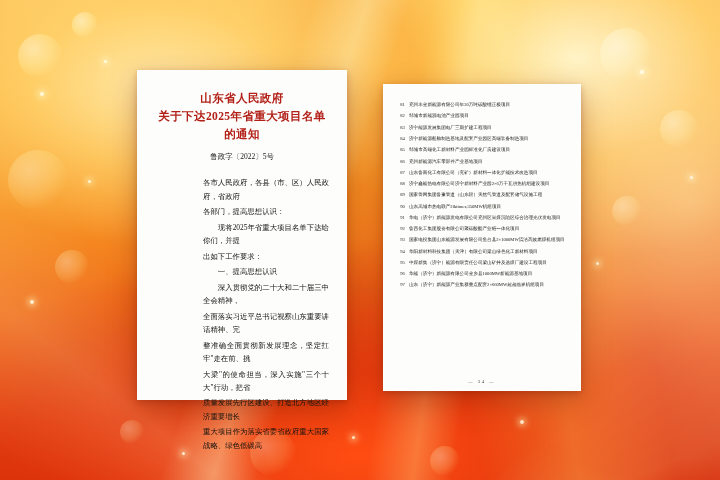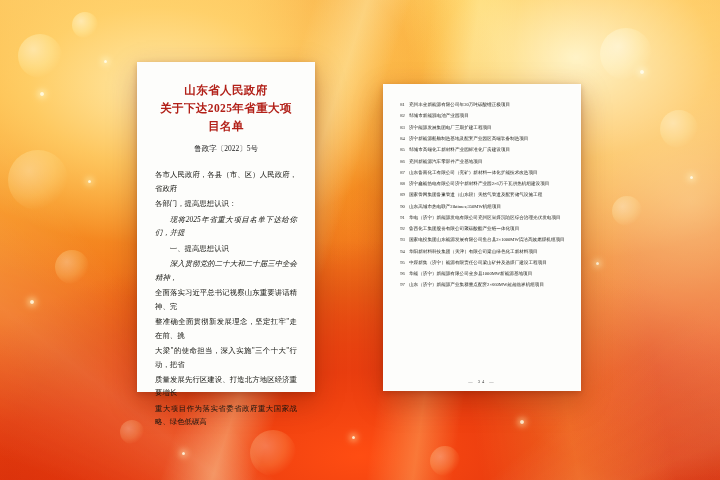--- a/index.html
+++ b/index.html
@@ -85,22 +85,22 @@
   
   .page {
     position: absolute;
     background: #fdfdfb;
     box-shadow: 0 10px 26px rgba(120,30,0,0.38), 0 2px 6px rgba(100,20,0,0.25);
   }
 
   
   #page-front {
     left: 137px;
-    top: 62px;
-    width: 178px;
+    top: 70px;
+    width: 210px;
     height: 330px;
     padding: 20px 18px 14px 18px;
     box-sizing: border-box;
   }
   .doc-title {
     text-align: center;
     color: #b22018;
     font-weight: bold;
     font-size: 11.5px;
     line-height: 1.55;
@@ -114,23 +114,24 @@
     color: #1a1a1a;
     font-family: "Liberation Serif", "DejaVu Serif", serif;
   }
   .doc-body {
     margin-top: 14px;
     font-size: 7.4px;
     line-height: 1.82;
     color: #14140f;
     text-align: justify;
     font-family: "Liberation Serif", "DejaVu Serif", serif;
+    margin-left: 48px;
   }
   .doc-body p { margin: 0 0 2px 0; }
-  .indent2 { text-indent: 2em; font-style: italic; }
+  .indent2 { text-indent: 2em; }
   .sec-head { font-weight: normal; text-indent: 2em; }
 
   
   #page-back {
     left: 383px;
     top: 84px;
     width: 198px;
     height: 307px;
     padding: 16px 13px 12px 13px;
     box-sizing: border-box;
@@ -195,26 +196,28 @@
   <div class="spark" style="left:690px; top:176px; width:3px; height:3px;"></div>
   <div class="spark" style="left:596px; top:262px; width:3px; height:3px;"></div>
   <div class="spark" style="left:352px; top:436px; width:3px; height:3px;"></div>
   <div class="spark" style="left:182px; top:452px; width:3px; height:3px;"></div>
   <div class="spark" style="left:520px; top:420px; width:4px; height:4px;"></div>
 
   <div class="page" id="page-front">
     <div>
       <div class="doc-title">山东省人民政府</div>
       <div class="doc-title">关于下达2025年省重大项目名单</div>
+      <div class="doc-title">的通知</div>
     </div>
     <div class="doc-number">鲁政字〔2022〕5号</div>
     <div class="doc-body">
       <p>各市人民政府，各县（市、区）人民政府，省政府</p>
       <p>各部门，提高思想认识：</p>
       <p class="indent2">现将2025年省重大项目名单下达给你们，并提</p>
+      <p>出如下工作要求：</p>
       <p class="sec-head">一、提高思想认识</p>
       <p class="indent2">深入贯彻党的二十大和二十届三中全会精神，</p>
       <p>全面落实习近平总书记视察山东重要讲话精神、完</p>
       <p>整准确全面贯彻新发展理念，坚定扛牢"走在前、挑</p>
       <p>大梁"的使命担当，深入实施"三个十大"行动，把省</p>
       <p>质量发展先行区建设、打造北方地区经济重要增长</p>
       <p>重大项目作为落实省委省政府重大国家战略、绿色低碳高</p>
     </div>
   </div>
 

